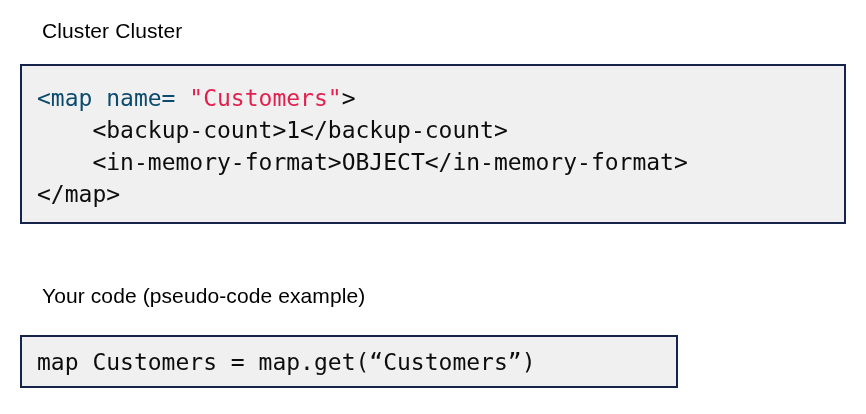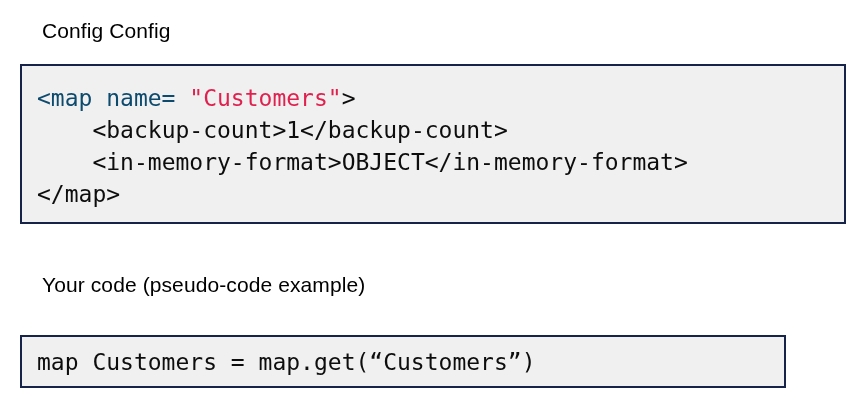--- a/index.html
+++ b/index.html
@@ -33,21 +33,21 @@
     color: #000000;
     white-space: nowrap;
     letter-spacing: 0.1px;
   }
   #heading-cluster-config {
     left: 42px;
     top: 18px;
   }
   #heading-your-code {
     left: 42px;
-    top: 272px;
+    top: 283px;
   }
 
   
   .code-block {
     position: absolute;
     background: #f0f0f0;
     border: 2px solid #16244a;
     box-sizing: border-box;
     font-family: "DejaVu Sans Mono", "Liberation Mono", monospace;
     overflow: hidden;
@@ -56,21 +56,21 @@
   #code-block-cluster-config {
     left: 20px;
     top: 64px;
     width: 826px;
     height: 160px;
   }
 
   #code-block-your-code {
     left: 20px;
     top: 335px;
-    width: 766px;
+    width: 658px;
     height: 53px;
   }
 
   .code-pre {
     margin: 0;
     padding: 0;
     font-family: "DejaVu Sans Mono", "Liberation Mono", monospace;
     white-space: pre;
     color: #0d0d0d;
   }
@@ -101,21 +101,21 @@
   }
   .tok-plain {
     color: #0d0d0d;
   }
 </style>
 </head>
 <body>
 
 <div class="page">
 
-  <div class="section-heading" id="heading-cluster-config">Config Config</div>
+  <div class="section-heading" id="heading-cluster-config">Cluster Cluster</div>
 
   <div class="code-block" id="code-block-cluster-config">
     <pre class="code-pre"><span class="tok-tag">&lt;map name= </span><span class="tok-string">"Customers"</span><span class="tok-plain">&gt;</span>
     <span class="tok-plain">&lt;backup-count&gt;1&lt;/backup-count&gt;</span>
     <span class="tok-plain">&lt;in-memory-format&gt;OBJECT&lt;/in-memory-format&gt;</span>
 <span class="tok-plain">&lt;/map&gt;</span></pre>
   </div>
 
   <div class="section-heading" id="heading-your-code">Your code (pseudo-code example)</div>
 

